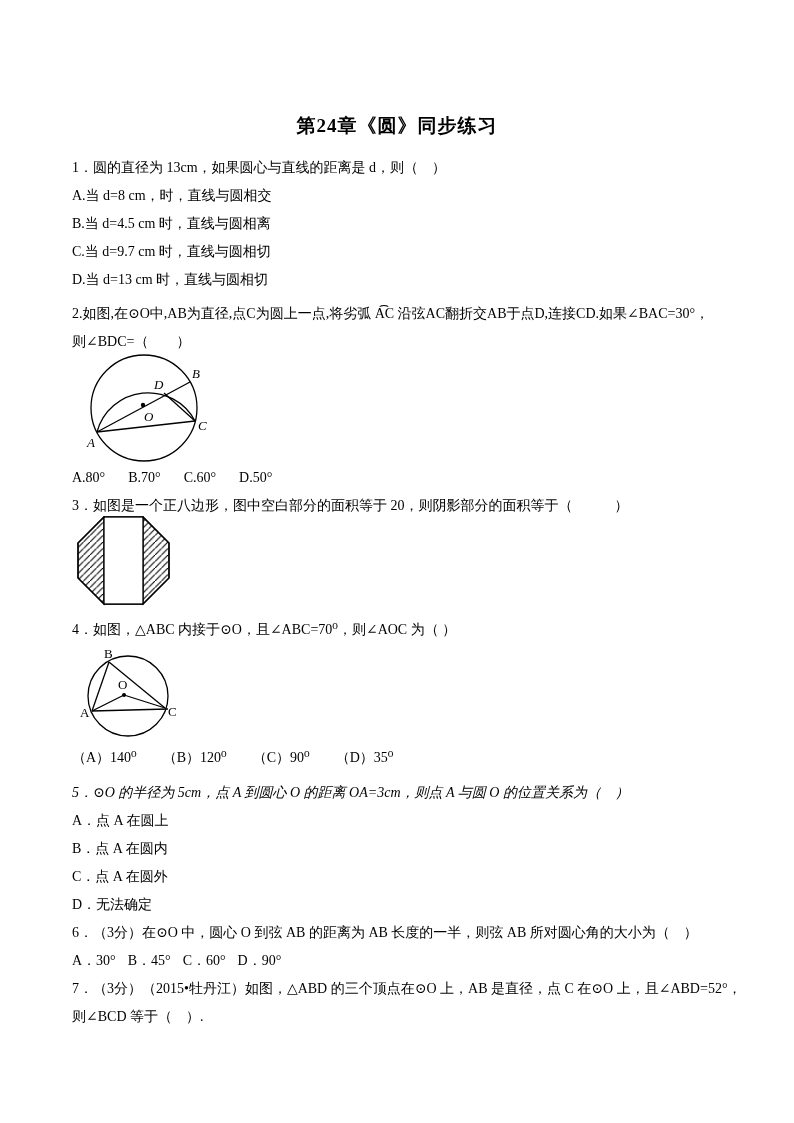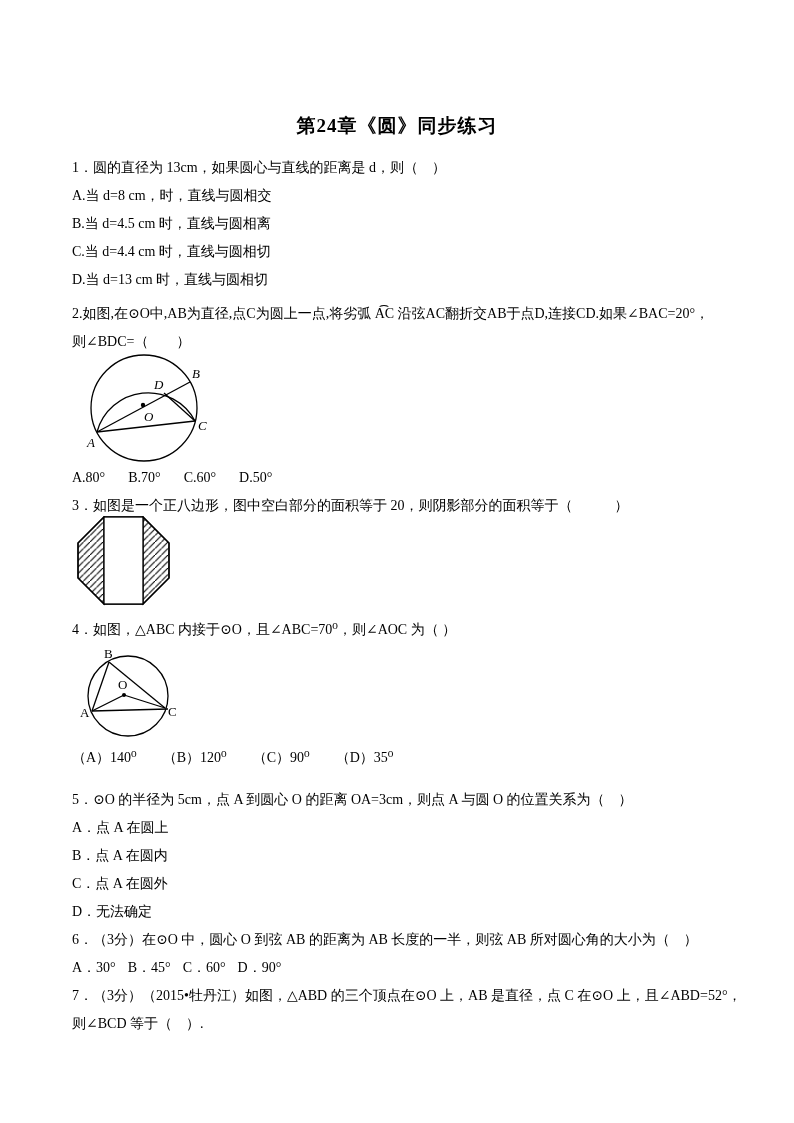--- a/index.html
+++ b/index.html
@@ -22,43 +22,43 @@
   .gap26 { column-gap: 26px; align-items: center; }
   .gap30 { column-gap: 12px; }
   .gap24 { column-gap: 24px; flex-direction: column; }
   .gap46 { column-gap: 46px; }
   .fig { display: block; }
   .fig2 { margin: -6px 0 0 6px; }
   .fig3 { margin: -4px 0 0 5px; }
   .fig4 { margin: 2px 0 0 6px; }
   .q2block { margin-top: 6px; }
   .q4block { margin-top: 10px; }
-  .q5block { margin-top: 14px; }
+  .q5block { margin-top: 7px; font-style: italic; }
   svg line, svg path.arc, svg circle.outline, svg polygon, svg rect { stroke: #000; stroke-width: 1.3; fill: none; }
   svg text { font-size: 13px; fill: #000; font-family: "Liberation Serif", "DejaVu Serif", serif; }
   svg text.it { font-style: italic; }
   .whiterect { fill: #ffffff; }
   .hatched { fill: url(#hatchpat); }
 </style>
 </head>
 <body>
 
 <div class="page">
 
   <div class="title">第24章《圆》同步练习</div>
 
 
   <div class="line">1．圆的直径为 13cm，如果圆心与直线的距离是 d，则（　）</div>
   <div class="line">A.当 d=8 cm，时，直线与圆相交</div>
   <div class="line">B.当 d=4.5 cm 时，直线与圆相离</div>
-  <div class="line">C.当 d=4.4 cm 时，直线与圆相切</div>
+  <div class="line">C.当 d=9.7 cm 时，直线与圆相切</div>
   <div class="line">D.当 d=13 cm 时，直线与圆相切</div>
 
   <div class="q2block">
-    <div class="line">2.如图,在⊙O中,AB为直径,点C为圆上一点,将劣弧 A͡C 沿弦AC翻折交AB于点D,连接CD.如果∠BAC=20°，</div>
+    <div class="line">2.如图,在⊙O中,AB为直径,点C为圆上一点,将劣弧 A͡C 沿弦AC翻折交AB于点D,连接CD.如果∠BAC=30°，</div>
     <div class="line">则∠BDC=（　　）</div>
   </div>
   <svg class="fig fig2" width="135" height="114" viewBox="0 0 135 114">
     <circle class="outline" cx="66" cy="58" r="53"></circle>
     <line x1="19" y1="82" x2="112" y2="32"></line>
     <line x1="19" y1="82" x2="117" y2="71"></line>
     <line x1="86" y1="43" x2="117" y2="71"></line>
     <path class="arc" d="M 19 82 A 53 53 0 0 1 117 71"></path>
     <circle cx="65" cy="55" r="2.2" fill="#000" stroke="none"></circle>
     <text class="it" x="9" y="97">A</text>

